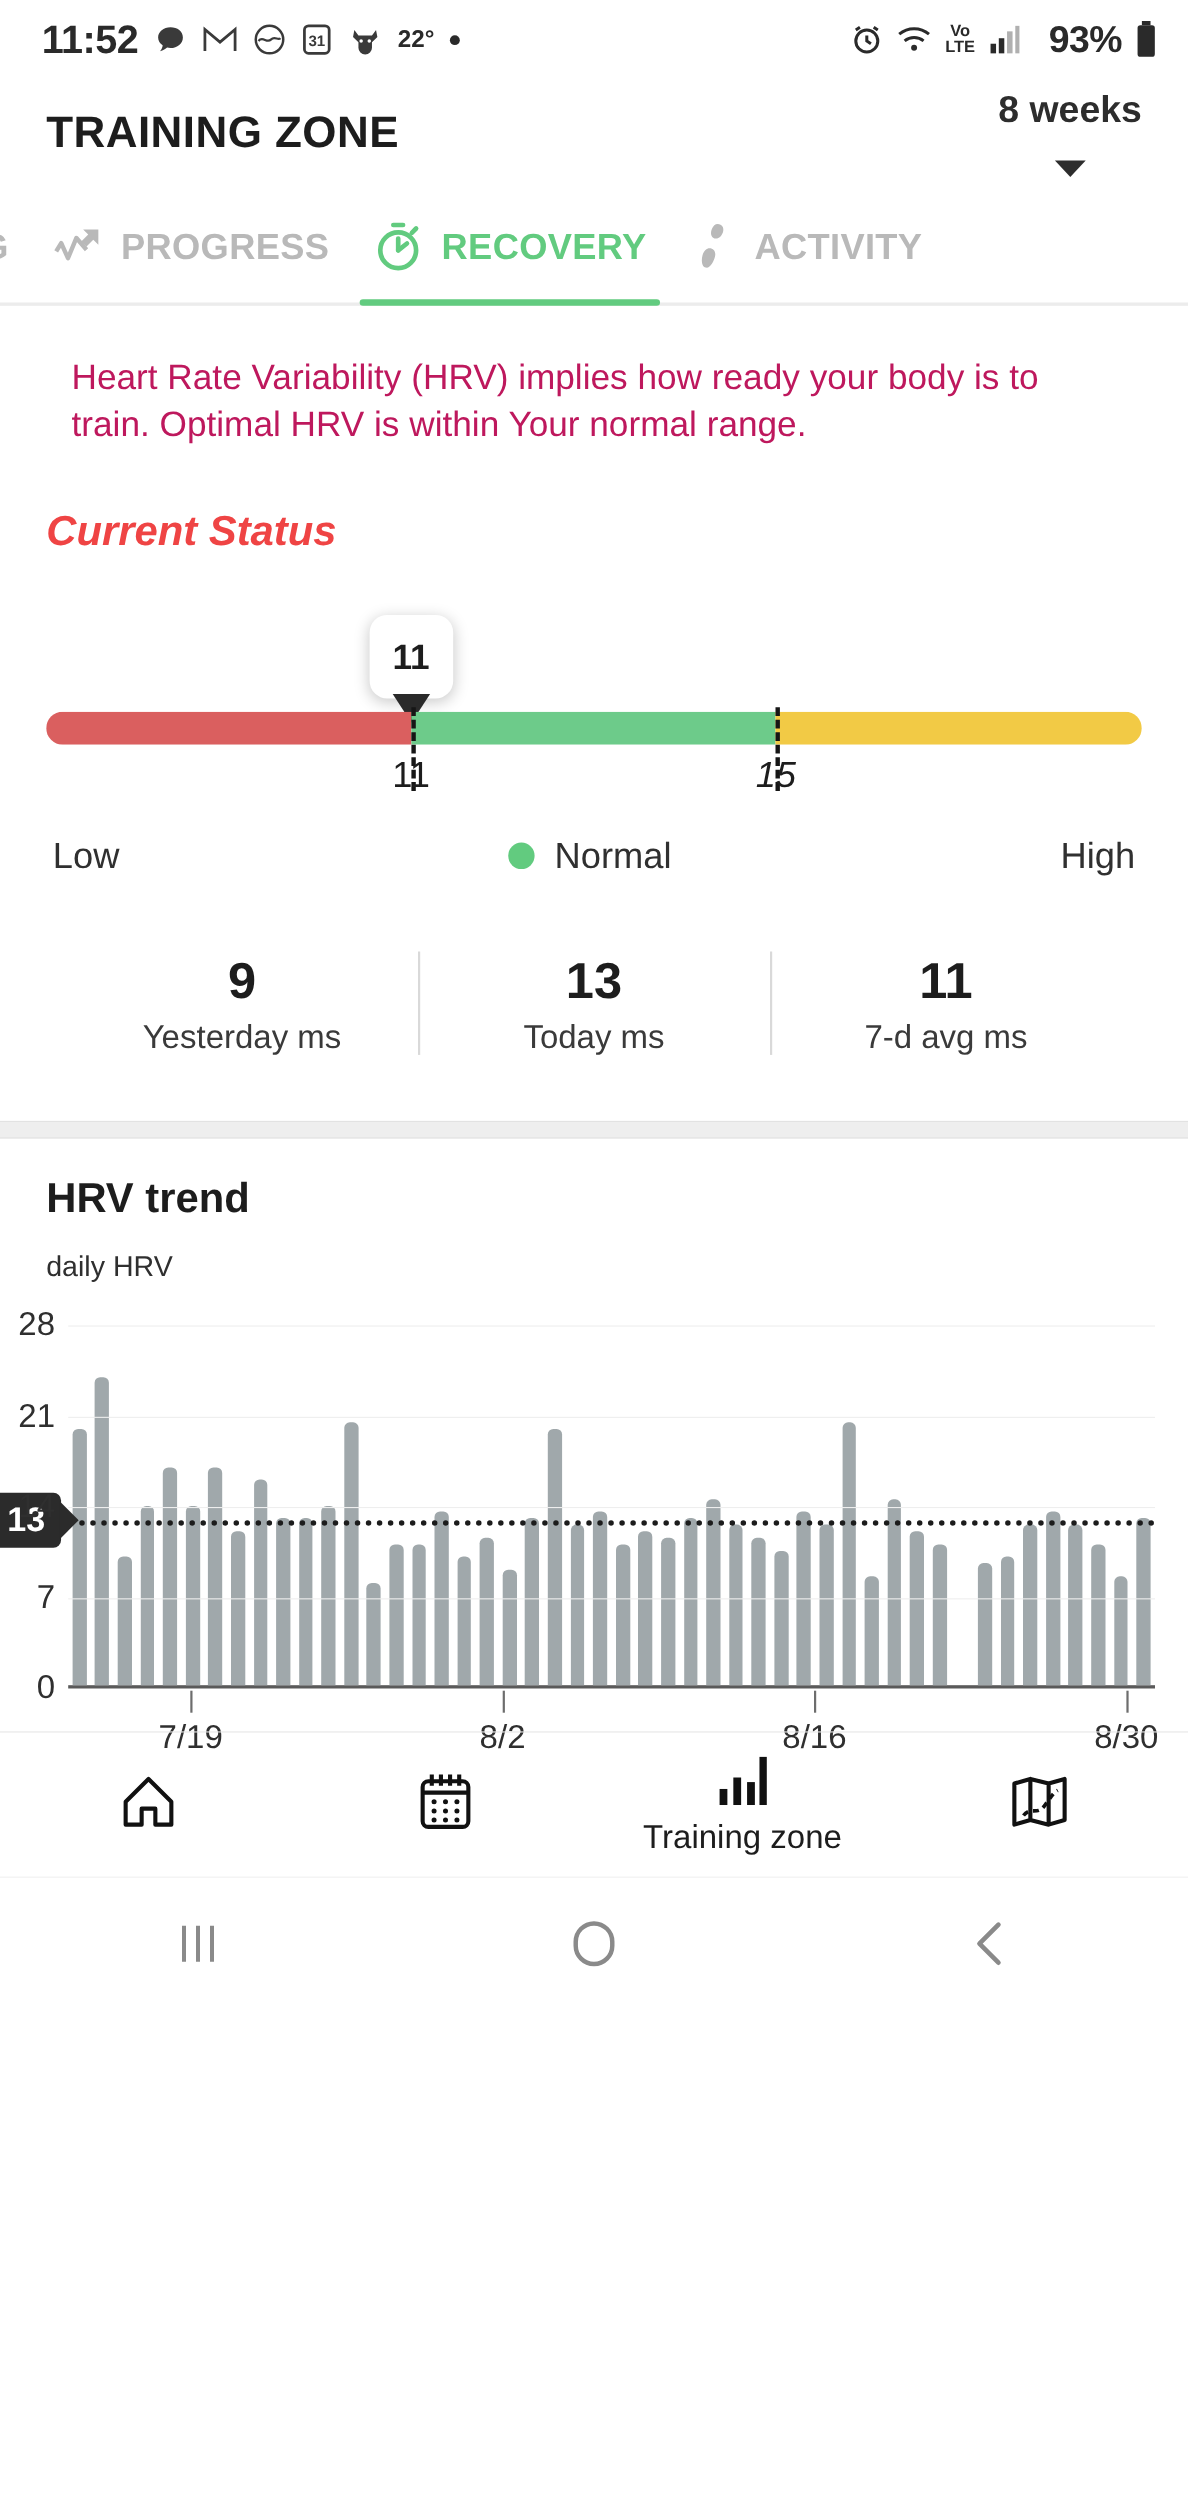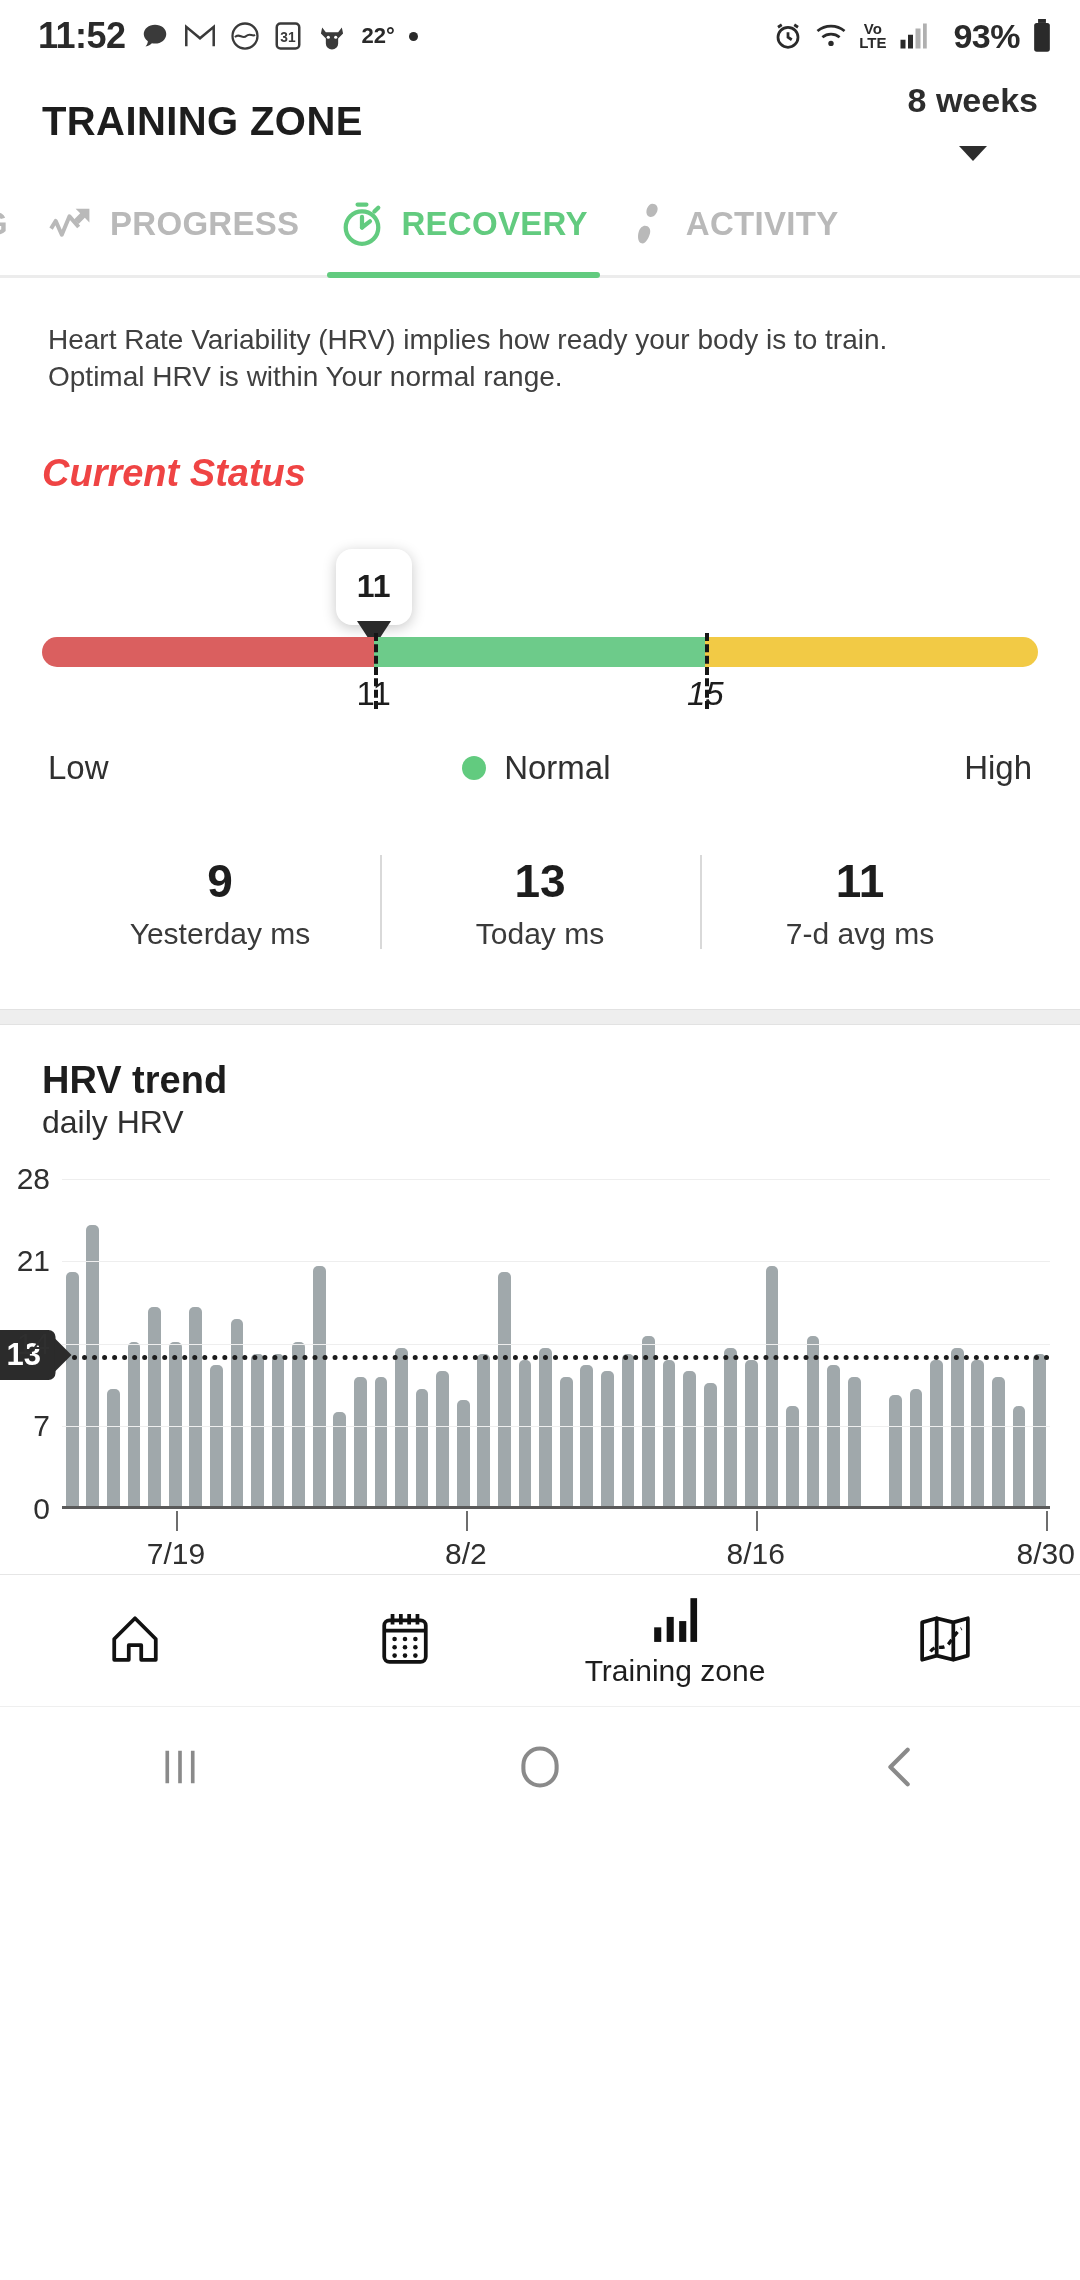--- a/index.html
+++ b/index.html
@@ -34,21 +34,21 @@
   
   .tabs { position:relative; height:108px; display:flex; align-items:center; }
   .tabs:after { content:""; position:absolute; left:0; right:0; bottom:0; height:3px; background:#ececec; }
   .tab { display:flex; align-items:center; gap:16px; height:100%; padding:0 20px; color:#b9b9b9; font-size:33px; font-weight:800; letter-spacing:0.3px; position:relative; white-space:nowrap; }
   .tab.cut { padding-left:0; margin-left:-18px; }
   .tab.active { color:#62cb7f; }
   .tab.active:after { content:""; position:absolute; left:8px; right:8px; bottom:0; height:6px; background:#62cb7f; border-radius:3px; z-index:2; }
   .tab svg { display:block; }
 
   
-  .desc { padding:44px 42px 0 48px; font-size:28px; line-height:1.32; color:#404040; max-width:1000px; }
+  .desc { padding:44px 42px 0 65px; font-size:32px; line-height:1.32; color:#be185d; max-width:1000px; }
 
   
   .section-h { padding:56px 42px 0 42px; font-size:38px; font-weight:800; color:#ef4444;font-style:italic; }
 
   .gauge-wrap { position:relative; margin:54px 42px 0 42px; height:118px; }
   .bubble { position:absolute; top:0; width:76px; height:76px; background:#fff; border-radius:16px; box-shadow:0 3px 14px rgba(0,0,0,0.22); display:flex; align-items:center; justify-content:center; font-size:32px; font-weight:800; color:#1d1d1d; transform:translateX(-50%); }
   .bubble:after { content:""; position:absolute; bottom:-22px; left:50%; transform:translateX(-50%); width:0; height:0; border-left:17px solid transparent; border-right:17px solid transparent; border-top:26px solid #2a2a2a; }
   .bar { position:absolute; top:88px; left:0; right:0; height:30px; border-radius:15px; overflow:hidden; display:flex; }
   .seg { height:100%; }
   .tickline { position:absolute; top:84px; width:0; border-left:4px dashed #161616; height:76px; }
@@ -65,34 +65,34 @@
   .stat { flex:1; text-align:center; position:relative; padding:6px 0 2px 0; }
   .stat + .stat:before { content:""; position:absolute; left:0; top:4px; bottom:4px; width:2px; background:#d9d9d9; }
   .stat .v { font-size:46px; font-weight:800; color:#1d1d1d; line-height:1.08; }
   .stat .l { font-size:30px; color:#3a3a3a; margin-top:10px; }
 
   .divider { height:16px; background:#eeeeee; margin-top:56px; border-top:1px solid #e2e2e2; border-bottom:1px solid #e2e2e2; }
 
   
   .chart-head { padding:34px 42px 0 42px; }
   .chart-title { font-size:38px; font-weight:800; color:#1d1d1d; }
-  .chart-sub { font-size:32px; color:#2f2f2f; margin-top:2px; }
+  .chart-sub { font-size:26px; color:#2f2f2f; margin-top:24px; }
 
   .chart { position:relative; margin:38px 20px 0 0; height:330px; }
   .plot { position:absolute; left:62px; right:10px; top:0; bottom:0; }
   .gridline { position:absolute; left:0; right:0; height:1px; background:#eeeeee; }
   .axis-x { position:absolute; left:0; right:0; bottom:0; height:3px; background:#5a5a5a; }
   .ylab { position:absolute; right:calc(100% + 12px); transform:translateY(-50%); font-size:30px; color:#2f2f2f; white-space:nowrap; }
   .bars { position:absolute; left:0; right:0; bottom:3px; top:0; display:flex; align-items:flex-end; }
   .bar-col { flex:1 1 0; display:flex; justify-content:center; align-items:flex-end; height:100%; }
   .bar-col i { display:block; width:62%; background:#a0a8ab; border-radius:5px 5px 0 0; }
   .refline { position:absolute; left:0; right:0; border-top:5px dotted #1c1c1c; }
   .refbadge { position:absolute; transform:translate(-100%,-50%); background:#2b2b2b; color:#fff; font-size:31px; font-weight:700; padding:7px 15px 7px 17px; border-radius:7px; }
   .refbadge:after { content:""; position:absolute; right:-16px; top:50%; transform:translateY(-50%); width:0; height:0; border-top:17px solid transparent; border-bottom:17px solid transparent; border-left:17px solid #2b2b2b; }
-  .xticks { position:absolute; left:62px; right:4px; top:332px; height:70px; }
+  .xticks { position:absolute; left:62px; right:26px; top:332px; height:70px; }
   .xtick { position:absolute; top:0; width:2px; height:20px; background:#6d6d6d; }
   .xlab { position:absolute; top:26px; transform:translateX(-50%); font-size:30px; color:#2f2f2f; }
 
   
   .botnav { position:absolute; left:0; right:0; bottom:120px; height:132px; border-top:1px solid #e6e6e6; display:flex; align-items:center; }
   .nav-item { flex:1; display:flex; flex-direction:column; align-items:center; justify-content:center; gap:6px; color:#111; }
   .nav-label { font-size:30px; color:#1d1d1d; }
 
   
   .sysnav { position:absolute; left:0; right:0; bottom:0; height:120px; display:flex; align-items:center; background:#fff; border-top:1px solid #efefef; }

